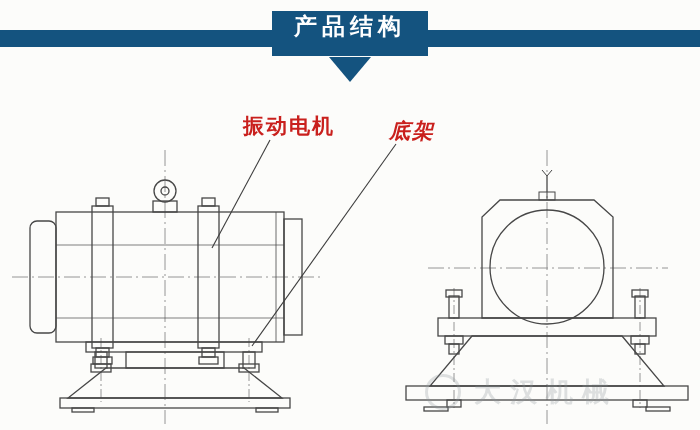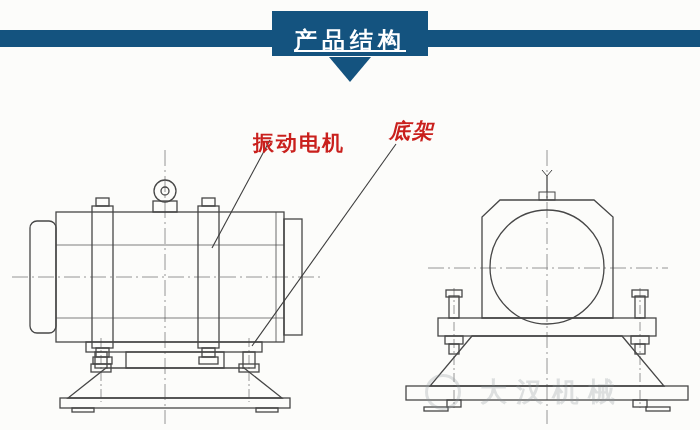--- a/index.html
+++ b/index.html
@@ -10,45 +10,44 @@
   }
   
   .header-band{
     position:absolute;top:30px;left:0;width:700px;height:17px;
     background:#14537f;
   }
   .title-box{
     position:absolute;top:11px;left:50%;transform:translateX(-50%);
     height:45px;min-width:150px;padding:0 22px;
     background:#14537f;color:#ffffff;
-    display:flex;align-items:flex-end;justify-content:center;
+    display:flex;align-items:flex-start;justify-content:center;
     font-size:23px;font-weight:bold;letter-spacing:5px;
     box-sizing:border-box;
-    text-decoration:underline;
   }
   .arrow-down{
     position:absolute;top:57px;left:50%;transform:translateX(-50%);
     width:0;height:0;
     border-left:21px solid transparent;
     border-right:21px solid transparent;
     border-top:25px solid #14537f;
   }
   
   svg.drawing{position:absolute;top:0;left:0;}
   
   .callout{
     position:absolute;color:#c9201d;font-size:21px;font-weight:600;
     letter-spacing:2px;white-space:nowrap;
   }
-  .callout-motor{left:253px;top:112px;margin-top:17px;}
+  .callout-motor{left:243px;top:112px;}
   .callout-base{left:389px;top:117px;font-style:italic;}
   
   .watermark{
     position:absolute;left:425px;top:374px;
-    display:flex;align-items:center;gap:19px;
+    display:flex;align-items:center;gap:13px;
     opacity:0.28;color:#8e979c;pointer-events:none;justify-content:center;
   }
   .watermark .ring{
     width:30px;height:30px;border:3px solid #8e979c;border-radius:50%;
     flex:0 0 auto;
   }
   .watermark .wm-text{
     font-size:27px;font-weight:bold;letter-spacing:9px;white-space:nowrap;
   }
 </style>

